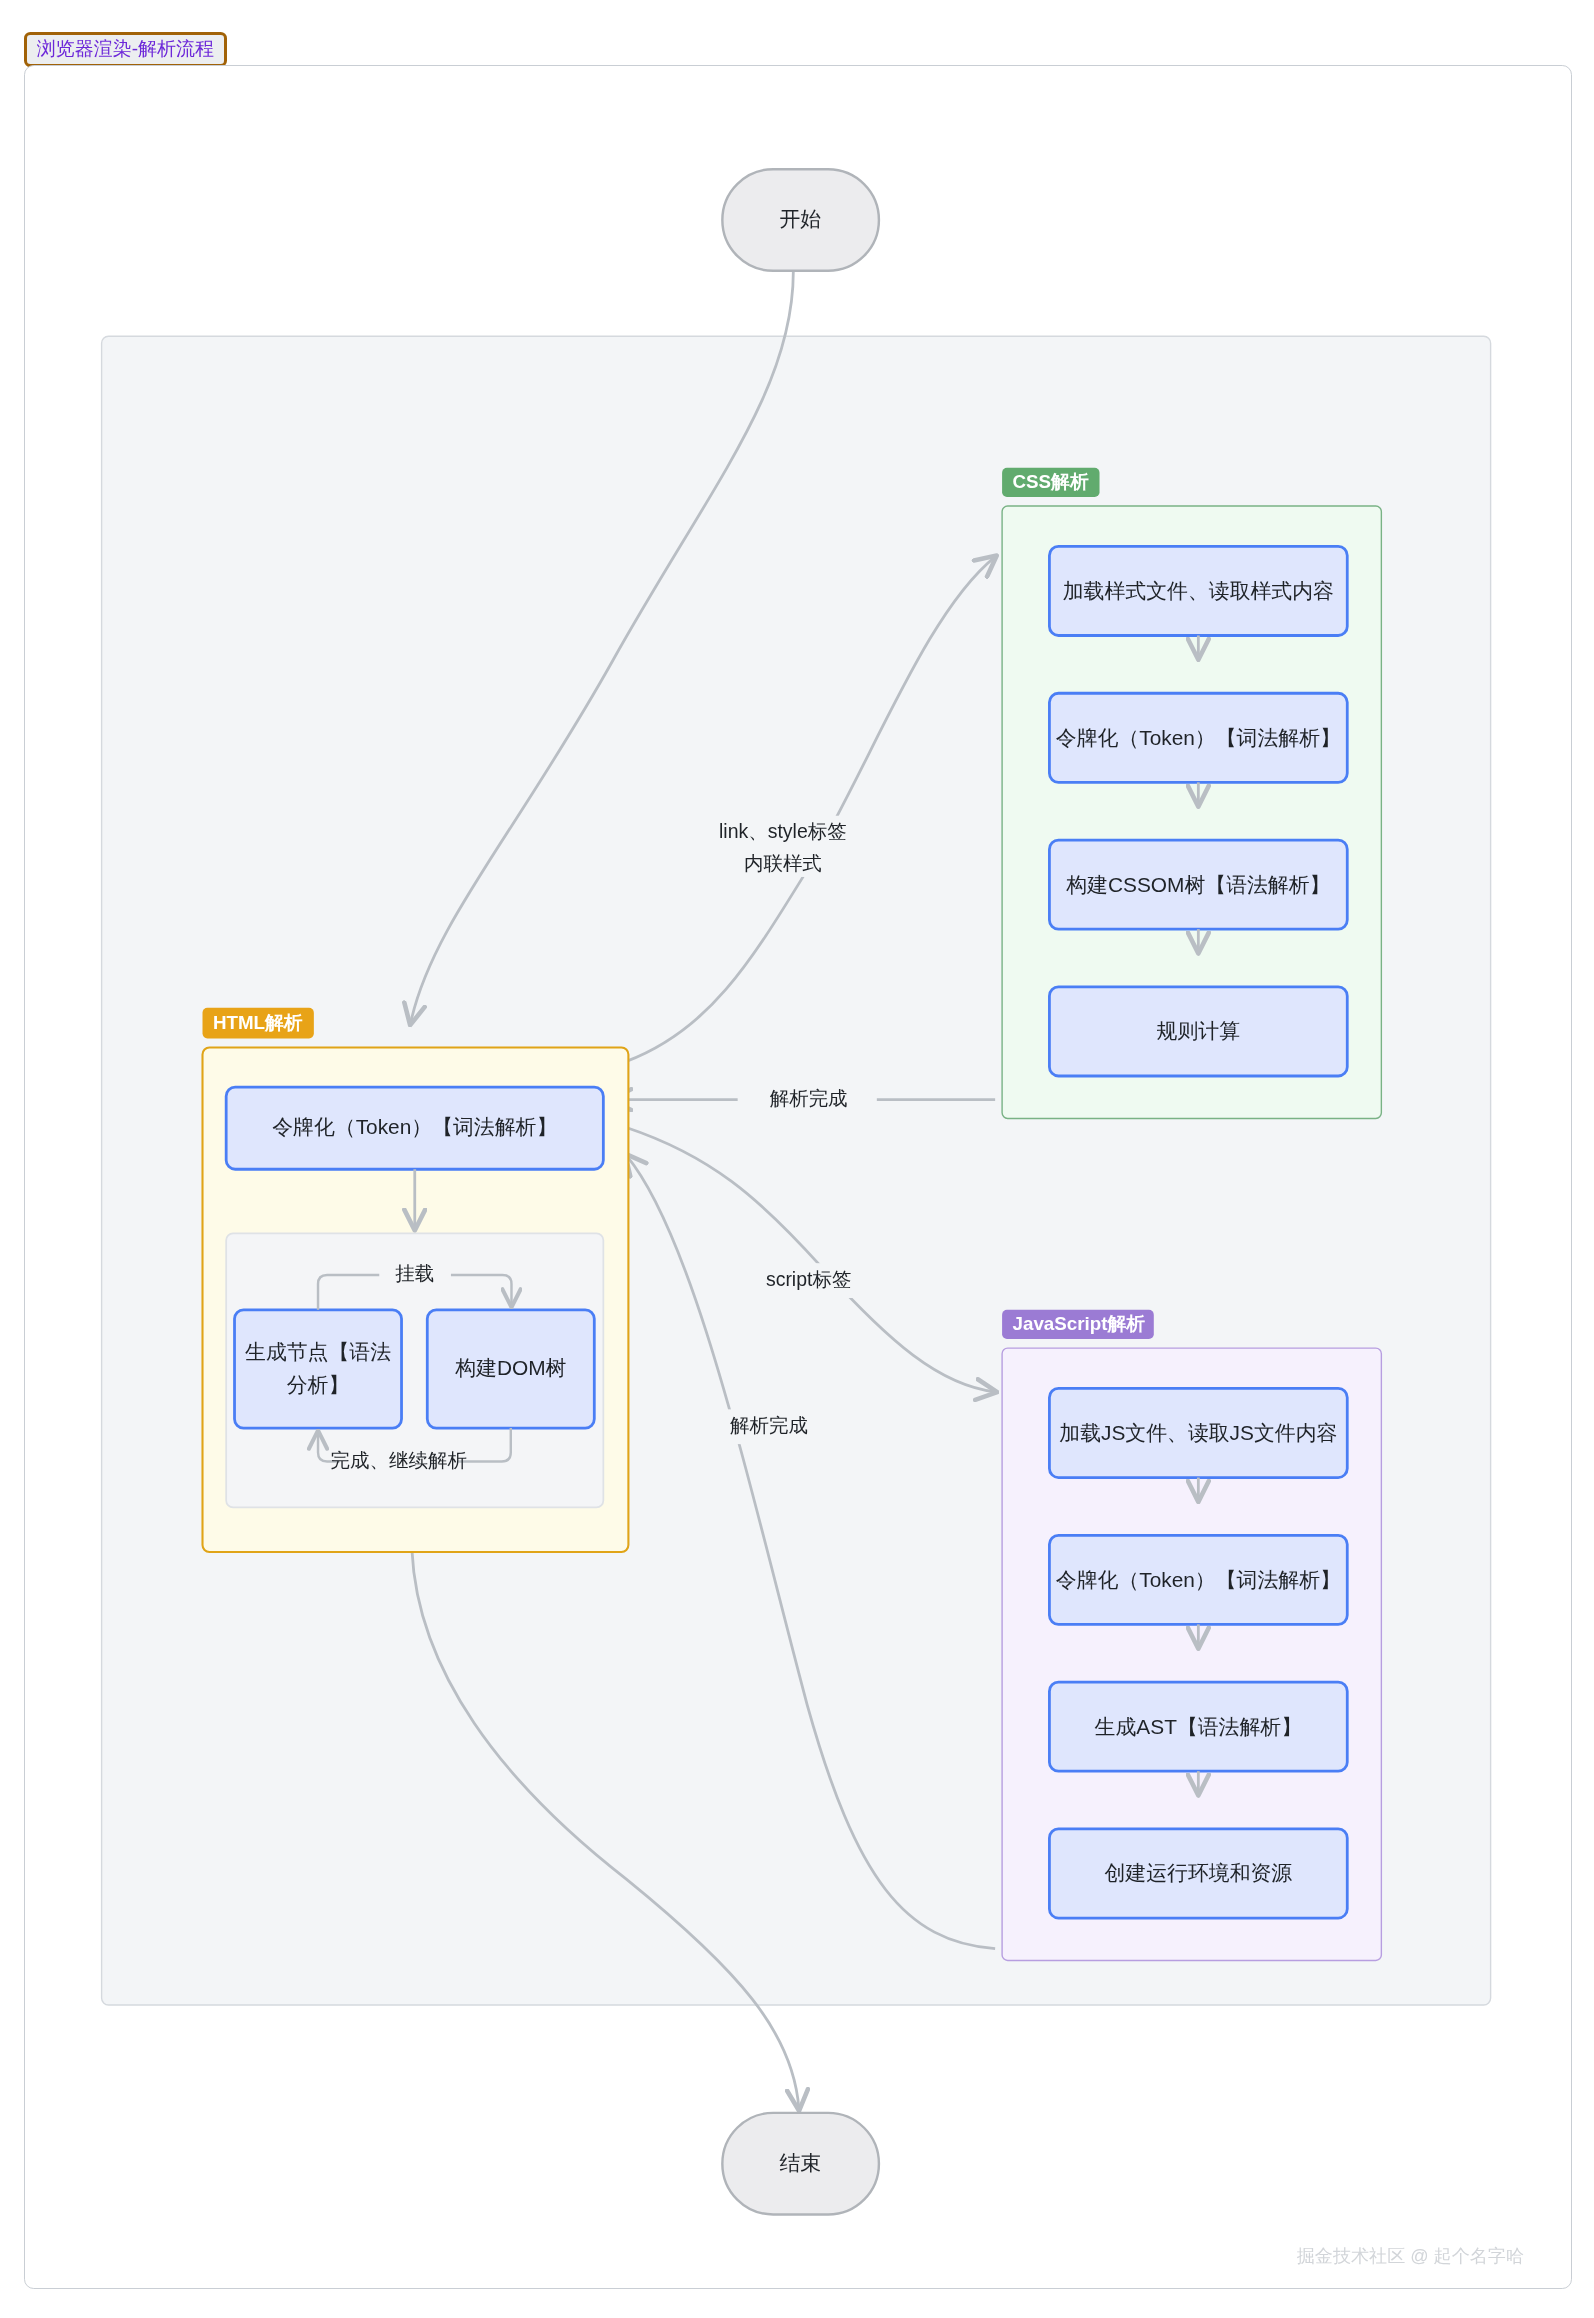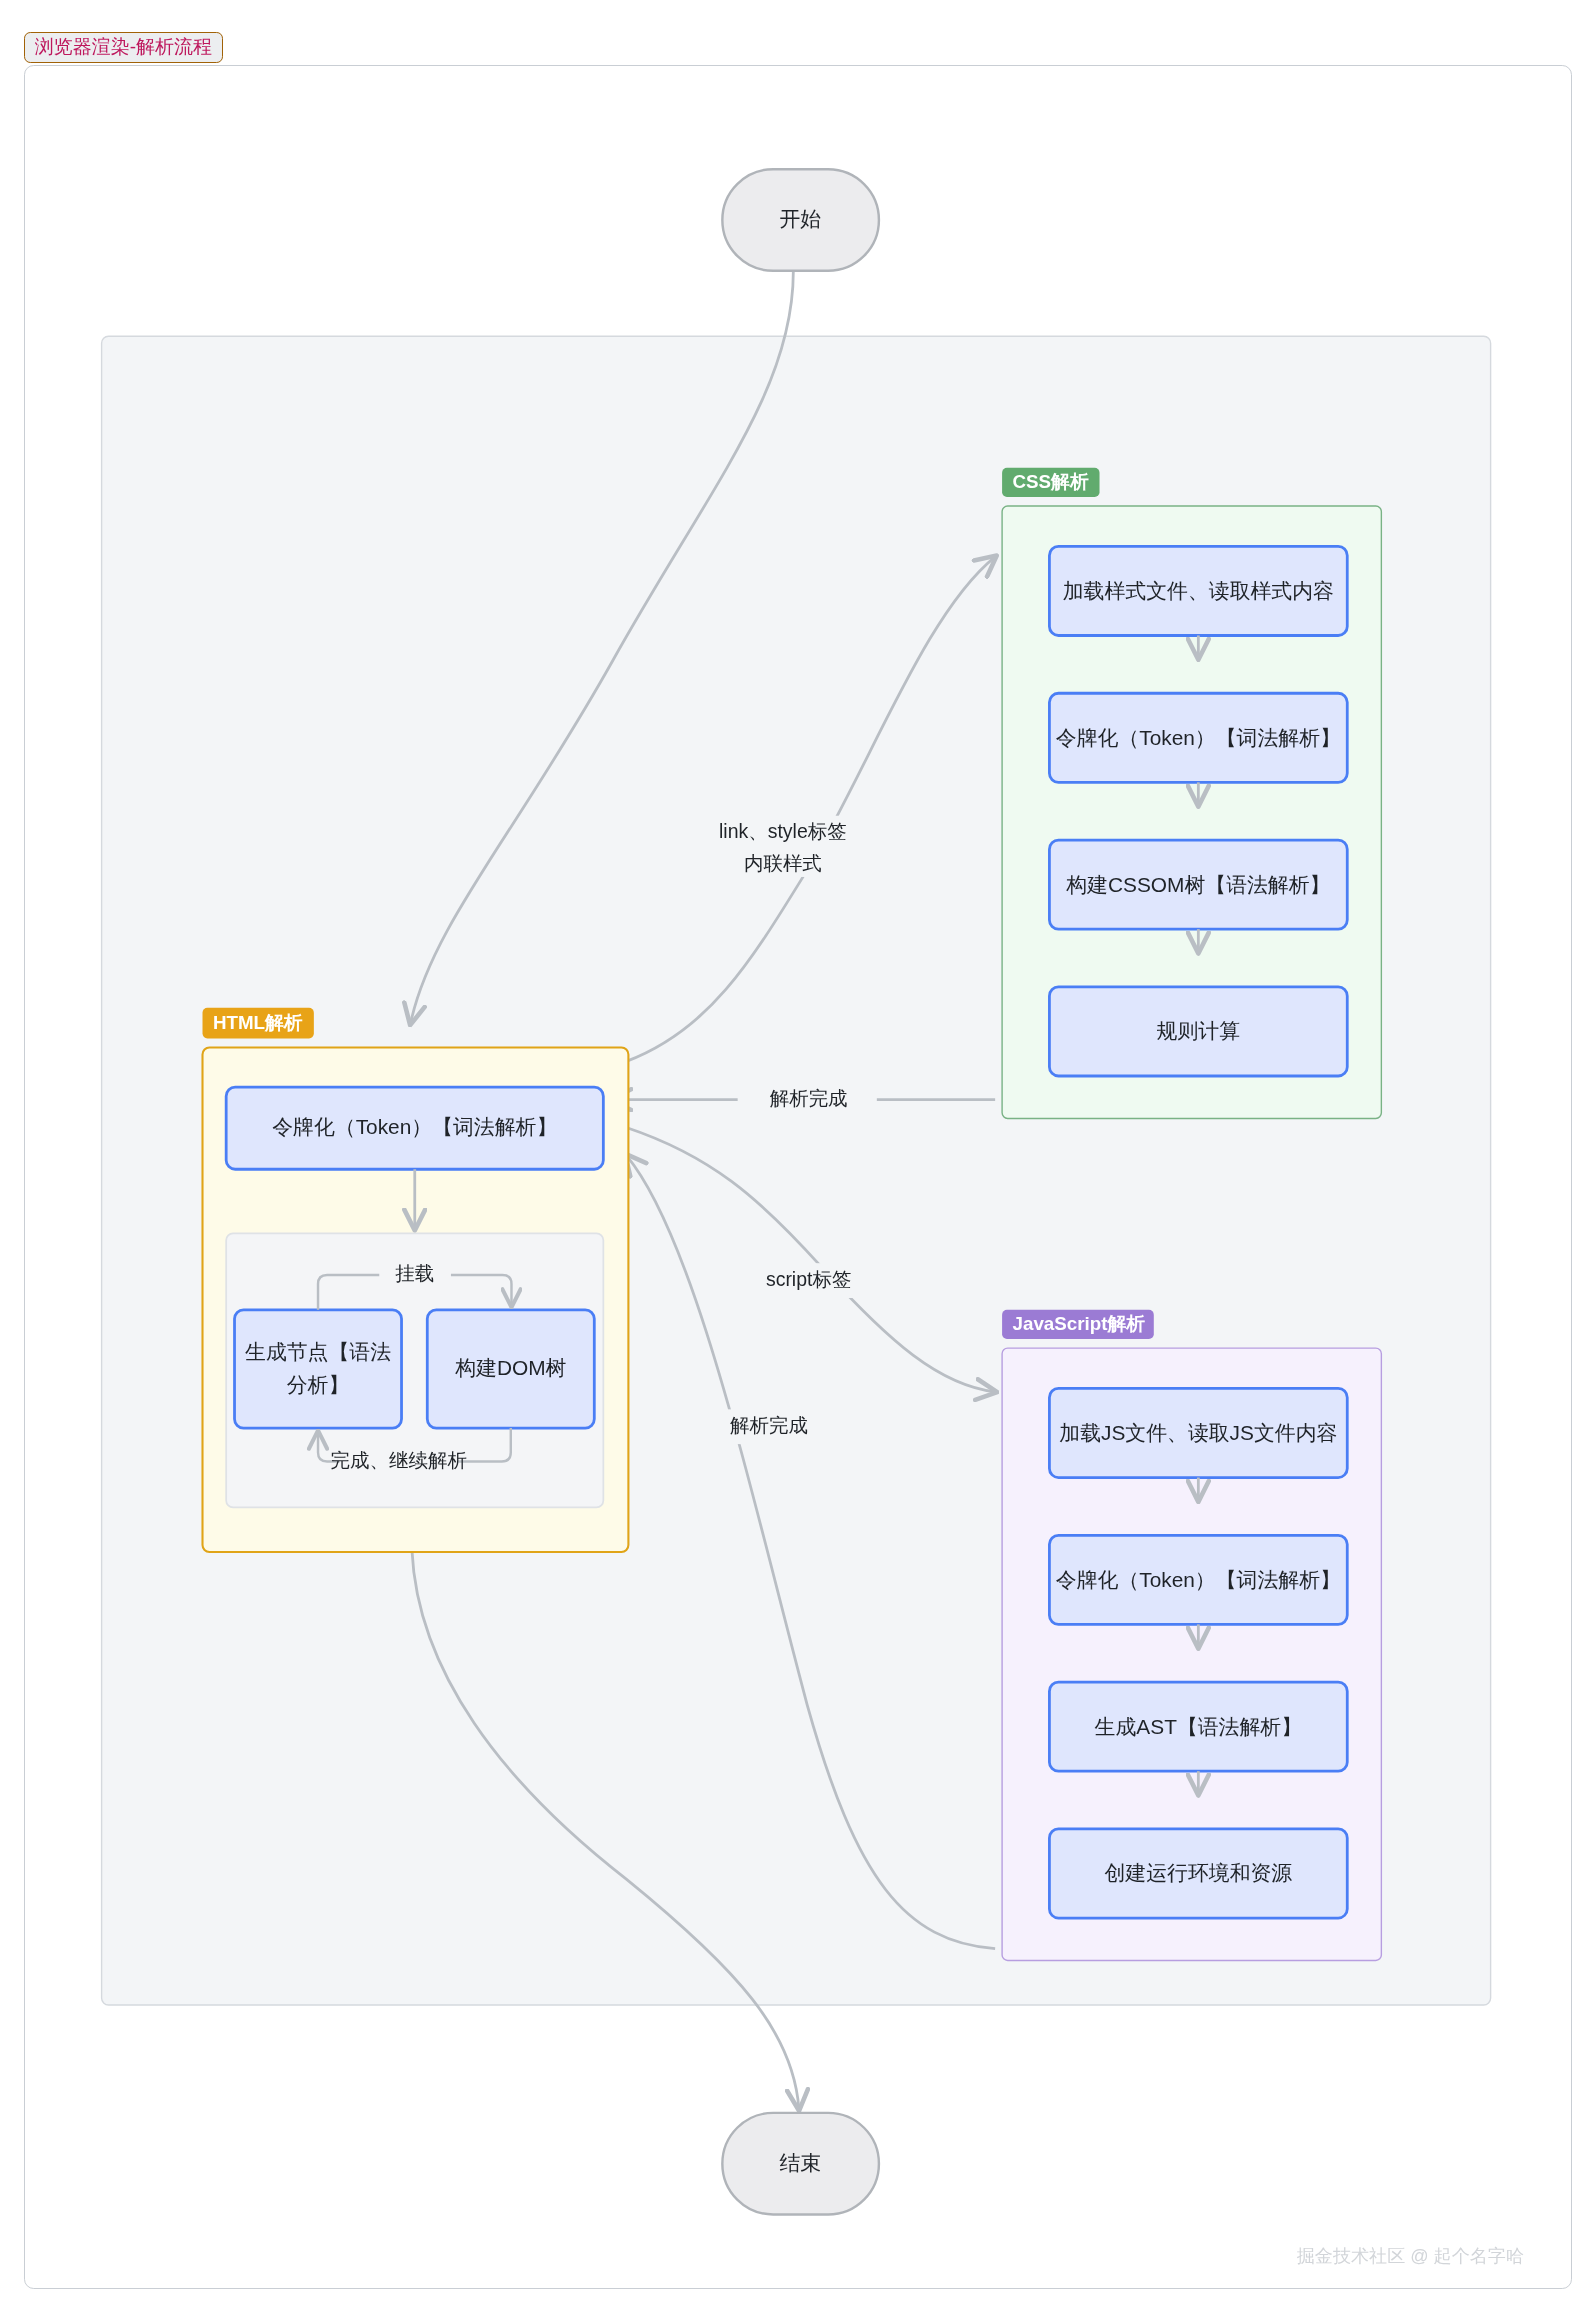--- a/index.html
+++ b/index.html
@@ -14,26 +14,26 @@
     height: 2319px;
     background: #ffffff;
     overflow: hidden;
   }
   
   #title-chip {
     position: absolute;
     left: 24px;
     top: 32px;
     background: #eceef0;
-    border: 1px solid #a16207;
+    border: 3px solid #a16207;
     border-radius: 6.3px;
     padding: 4.2px 9.7px 5.6px 9.7px;
     font-size: 19px;
     line-height: 1;
-    color: #be185d;
+    color: #6d28d9;
     font-weight: 400;
     white-space: nowrap;
   }
   
   #frame {
     position: absolute;
     left: 24px;
     top: 65px;
     width: 1548px;
     height: 2224px;

